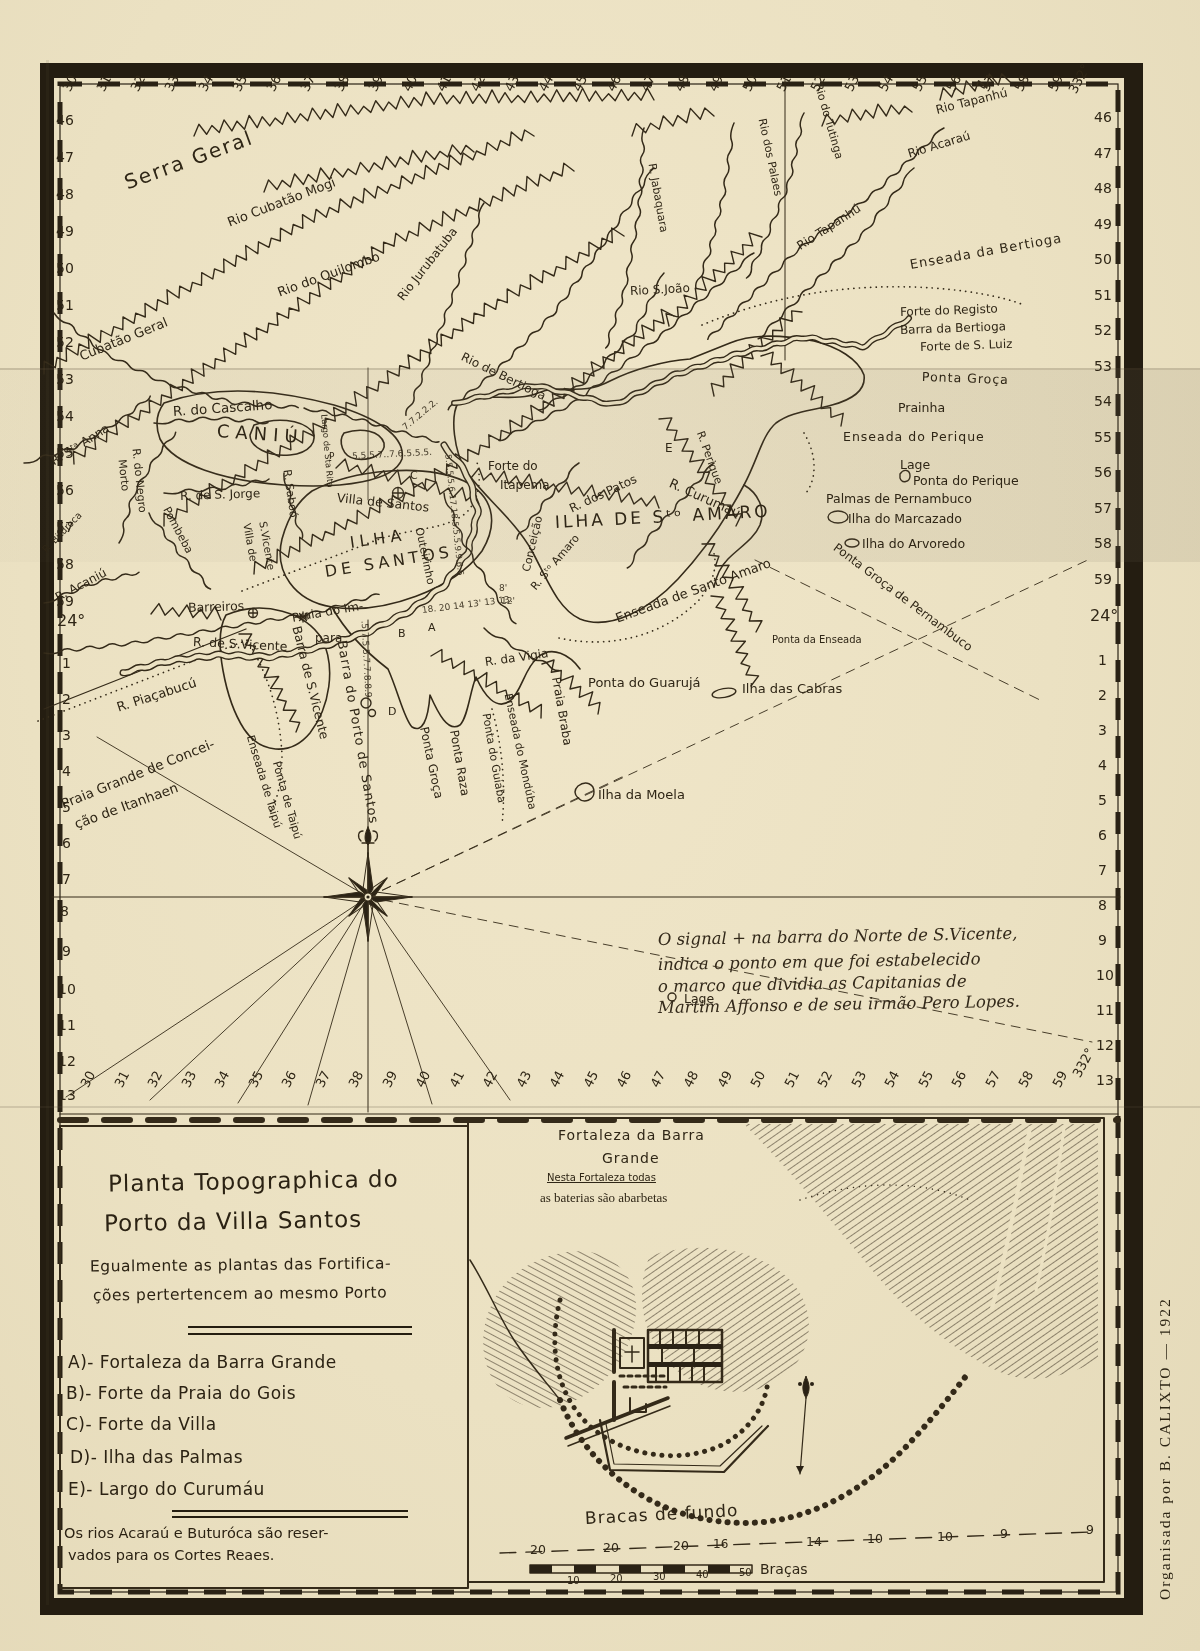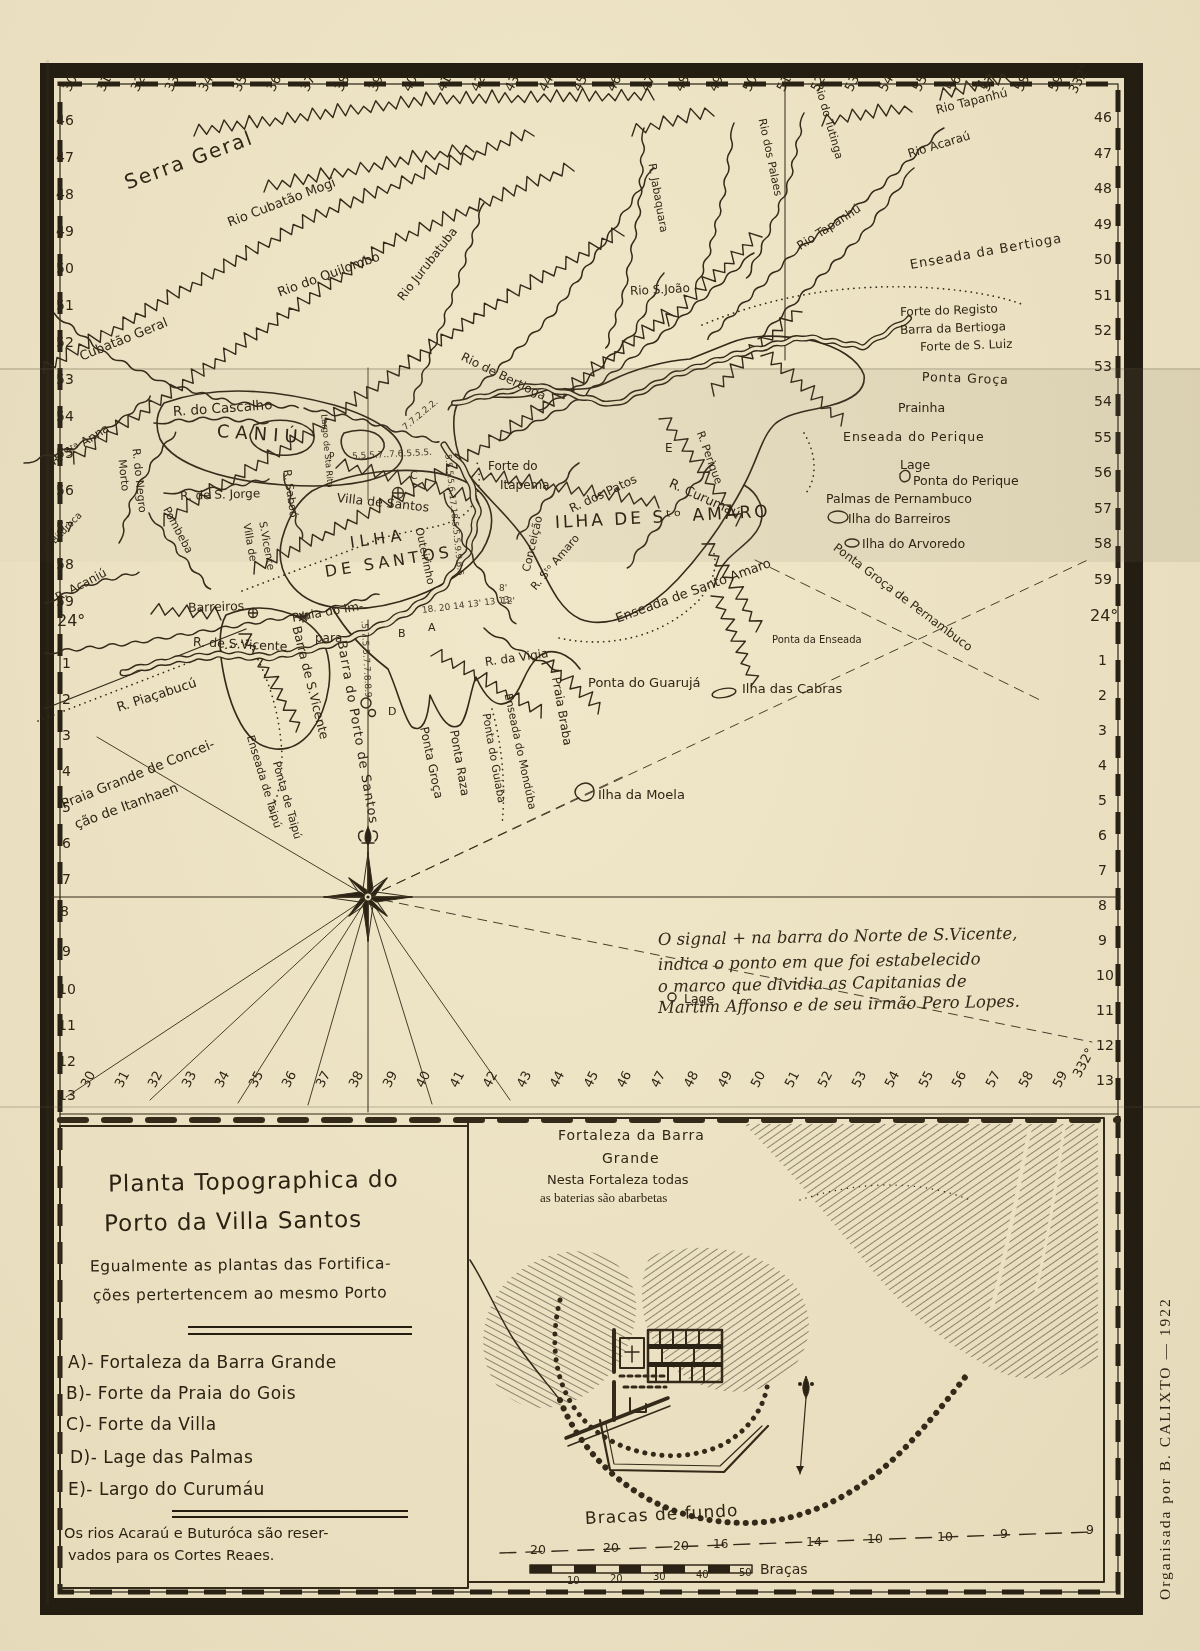--- a/index.html
+++ b/index.html
@@ -433,21 +433,21 @@
       <span class="lbl" style="left: 910px; top: 258px; transform: rotate(-10deg); font-size: 13px; letter-spacing: 1px;">Enseada da Bertioga</span>
       <span class="lbl" style="left: 900px; top: 306px; transform: rotate(-2deg); font-size: 12px;">Forte do Registo</span>
       <span class="lbl" style="left: 900px; top: 324px; transform: rotate(-2deg); font-size: 12px;">Barra da Bertioga</span>
       <span class="lbl" style="left: 920px; top: 341px; transform: rotate(-2deg); font-size: 12px;">Forte de S. Luiz</span>
       <span class="lbl" style="left: 922px; top: 371px; transform: rotate(2deg); font-size: 12.5px; letter-spacing: 1px;">Ponta Groça</span>
       <span class="lbl" style="left: 898px; top: 402px; font-size: 12.5px;">Prainha</span>
       <span class="lbl" style="left: 843px; top: 431px; font-size: 12.5px; letter-spacing: 1px;">Enseada do Perique</span>
       <span class="lbl" style="left: 900px; top: 459px; font-size: 12.5px;">Lage</span>
       <span class="lbl" style="left: 913px; top: 475px; font-size: 12.5px;">Ponta do Perique</span>
       <span class="lbl" style="left: 826px; top: 493px; font-size: 12.5px;">Palmas de Pernambuco</span>
-      <span class="lbl" style="left: 848px; top: 513px; font-size: 12.5px;">Ilha do Barreiros</span>
+      <span class="lbl" style="left: 848px; top: 513px; font-size: 12.5px;">Ilha do Marcazado</span>
       <span class="lbl" style="left: 862px; top: 538px; font-size: 12.5px;">Ilha do Arvoredo</span>
       <span class="lbl" style="left: 835px; top: 540px; transform: rotate(37deg); font-size: 12px;">Ponta Groça de Pernambuco</span>
       <span class="lbl" style="left: 772px; top: 635px; font-size: 10px;">Ponta da Enseada</span>
       <span class="lbl" style="left: 742px; top: 682px; font-size: 13px;">Ilha das Cabras</span>
       <span class="lbl" style="left: 588px; top: 676px; font-size: 13px;">Ponta do Guarujá</span>
       <span class="lbl" style="left: 598px; top: 788px; font-size: 13px;">Ilha da Moela</span>
       <span class="lbl" style="left: 684px; top: 993px; font-size: 12.5px;">Lage</span>
       <span class="lbl" style="left: 616px; top: 612px; transform: rotate(-20deg); font-size: 13px;">Enseada de Santo Amaro</span>
       <span class="lbl" style="left: 555px; top: 514px; transform: rotate(-3deg); font-size: 17px; letter-spacing: 3px;">ILHA DE Sᵗᵒ AMARO</span>
       <span class="lbl" style="left: 670px; top: 476px; transform: rotate(24deg); font-size: 13px;">R. Curumaú</span>
@@ -508,21 +508,21 @@
       <span class="lbl" style="left: 665px; top: 442px; font-size: 12px;">E</span>
       <span class="lbl s" style="left: 658px; top: 932px; transform: rotate(-1deg); font-size: 16.5px;">O signal + na barra do Norte de S.Vicente,</span>
       <span class="lbl s" style="left: 658px; top: 957px; transform: rotate(-1deg); font-size: 16.5px;">indica o ponto em que foi estabelecido</span>
       <span class="lbl s" style="left: 658px; top: 979px; transform: rotate(-1deg); font-size: 16.5px;">o marco que dividia as Capitanias de</span>
       <span class="lbl s" style="left: 658px; top: 1000px; transform: rotate(-1deg); font-size: 16.5px;">Martim Affonso e de seu irmão Pero Lopes.</span>
     </div>
 
   <div>
       <span class="lbl" style="left: 558px; top: 1128px; font-size: 14px; letter-spacing: 1px;">Fortaleza da Barra</span>
       <span class="lbl" style="left: 602px; top: 1151px; font-size: 14px; letter-spacing: 1px;">Grande</span>
-      <span class="lbl" style="left: 547px; top: 1173px; font-size: 13px;">Nesta Fortaleza todas</span>
+      <span class="lbl" style="left: 547px; top: 1173px; font-size: 10px; text-decoration: underline;">Nesta Fortaleza todas</span>
       <span class="lbl" style="left: 540px; top: 1191px; font-size: 13px; font-family: Liberation Serif, serif;">as baterias são abarbetas</span>
       <span class="lbl" style="left: 585px; top: 1510px; transform: rotate(-3deg); font-size: 17px; letter-spacing: 1px;">Bracas de fundo</span>
       <span class="lbl" style="left: 760px; top: 1562px; font-size: 14px;">Braças</span>
     </div>
   <div>
       <span class="lbl" style="left: 530px; top: 1544px; font-size: 12.5px;">20</span>
       <span class="lbl" style="left: 603px; top: 1542px; font-size: 12.5px;">20</span>
       <span class="lbl" style="left: 673px; top: 1540px; font-size: 12.5px;">20</span>
       <span class="lbl" style="left: 713px; top: 1538px; font-size: 12px;">16</span>
       <span class="lbl" style="left: 806px; top: 1536px; font-size: 12.5px;">14</span>
@@ -541,21 +541,21 @@
 
   <div>
     <div class="ptext title" style="left:108px;top:1170px;">Planta Topographica do</div>
     <div class="ptext title" style="left:104px;top:1210px;">Porto da Villa Santos</div>
     <div class="ptext sub" style="left:90px;top:1258px;">Egualmente as plantas das Fortifica-</div>
     <div class="ptext sub" style="left:93px;top:1287px;">ções pertertencem ao mesmo Porto</div>
     <div class="rule" style="left:188px;top:1326px;width:224px;"></div>
     <div class="ptext leg" style="left:68px;top:1354px;">A)- Fortaleza da Barra Grande</div>
     <div class="ptext leg" style="left:66px;top:1385px;">B)- Forte da Praia do Gois</div>
     <div class="ptext leg" style="left:66px;top:1416px;">C)- Forte da Villa</div>
-    <div class="ptext leg" style="left:70px;top:1449px;">D)- Lage das Palmas</div>
+    <div class="ptext leg" style="left:70px;top:1449px;">D)- Ilha das Palmas</div>
     <div class="ptext leg" style="left:68px;top:1481px;">E)- Largo do Curumáu</div>
     <div class="rule" style="left:172px;top:1510px;width:236px;height:4px;border-top-width:2px;border-bottom-width:2px;"></div>
     <div class="ptext pnote" style="left:64px;top:1526px;">Os rios Acaraú e Buturóca são reser-</div>
     <div class="ptext pnote" style="left:68px;top:1548px;">vados para os Cortes Reaes.</div>
   </div>
 
   <div class="cap" style="left:1156px;top:1600px;">Organisada por B. CALIXTO — 1922</div>
 </div>
 
 </body></html>

